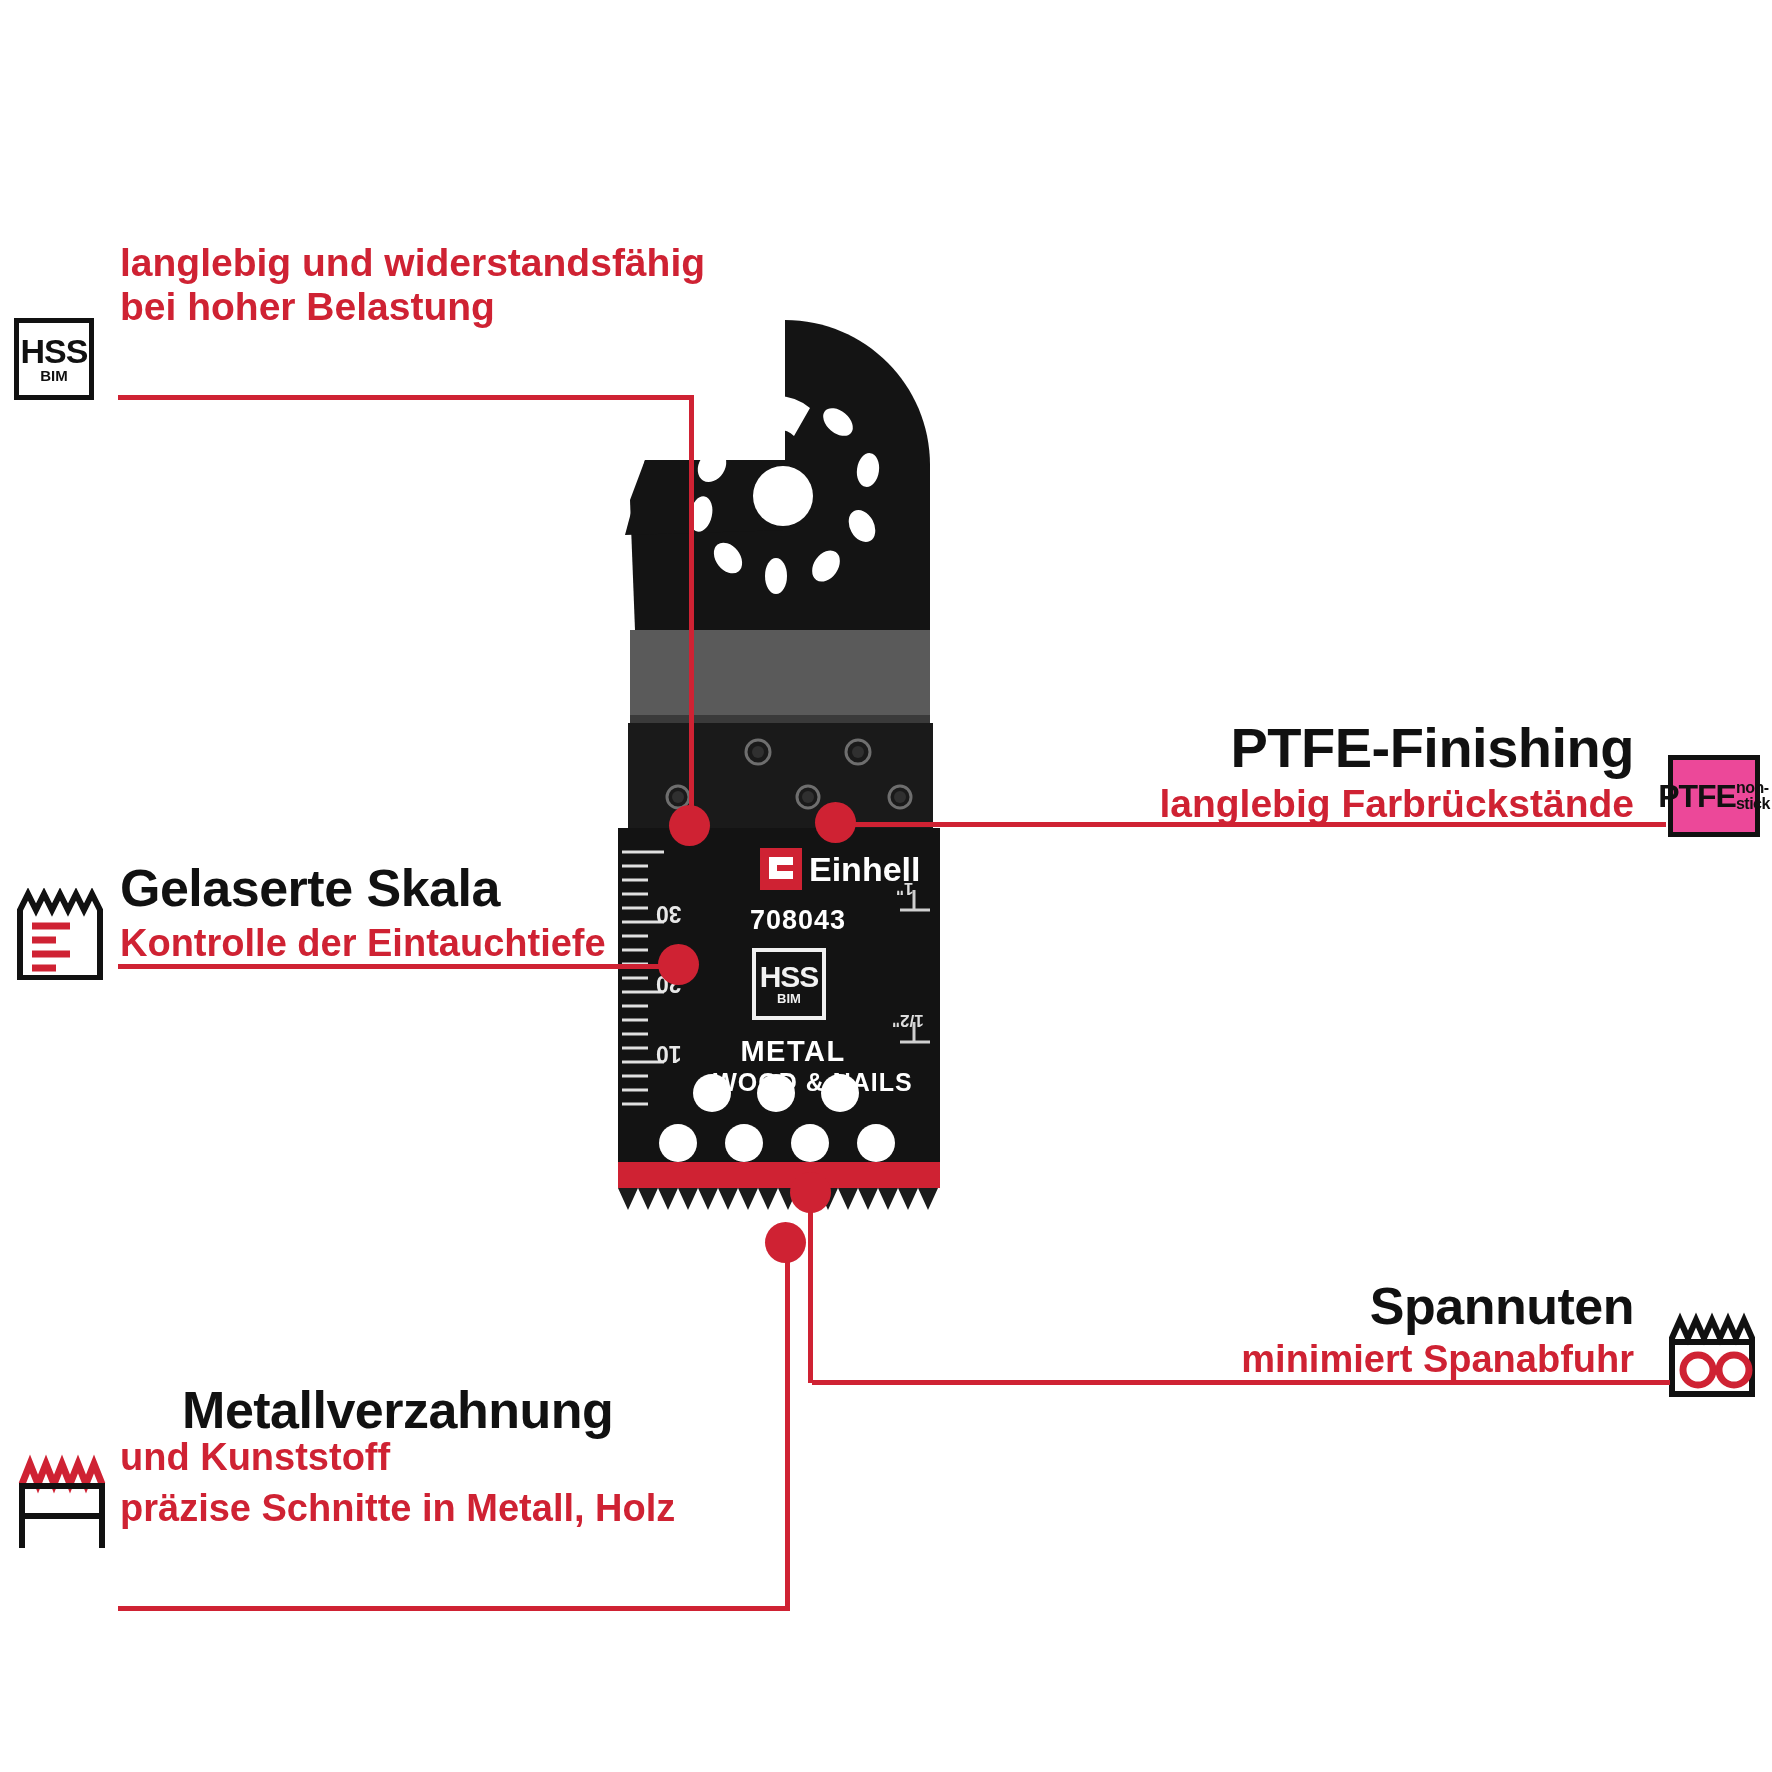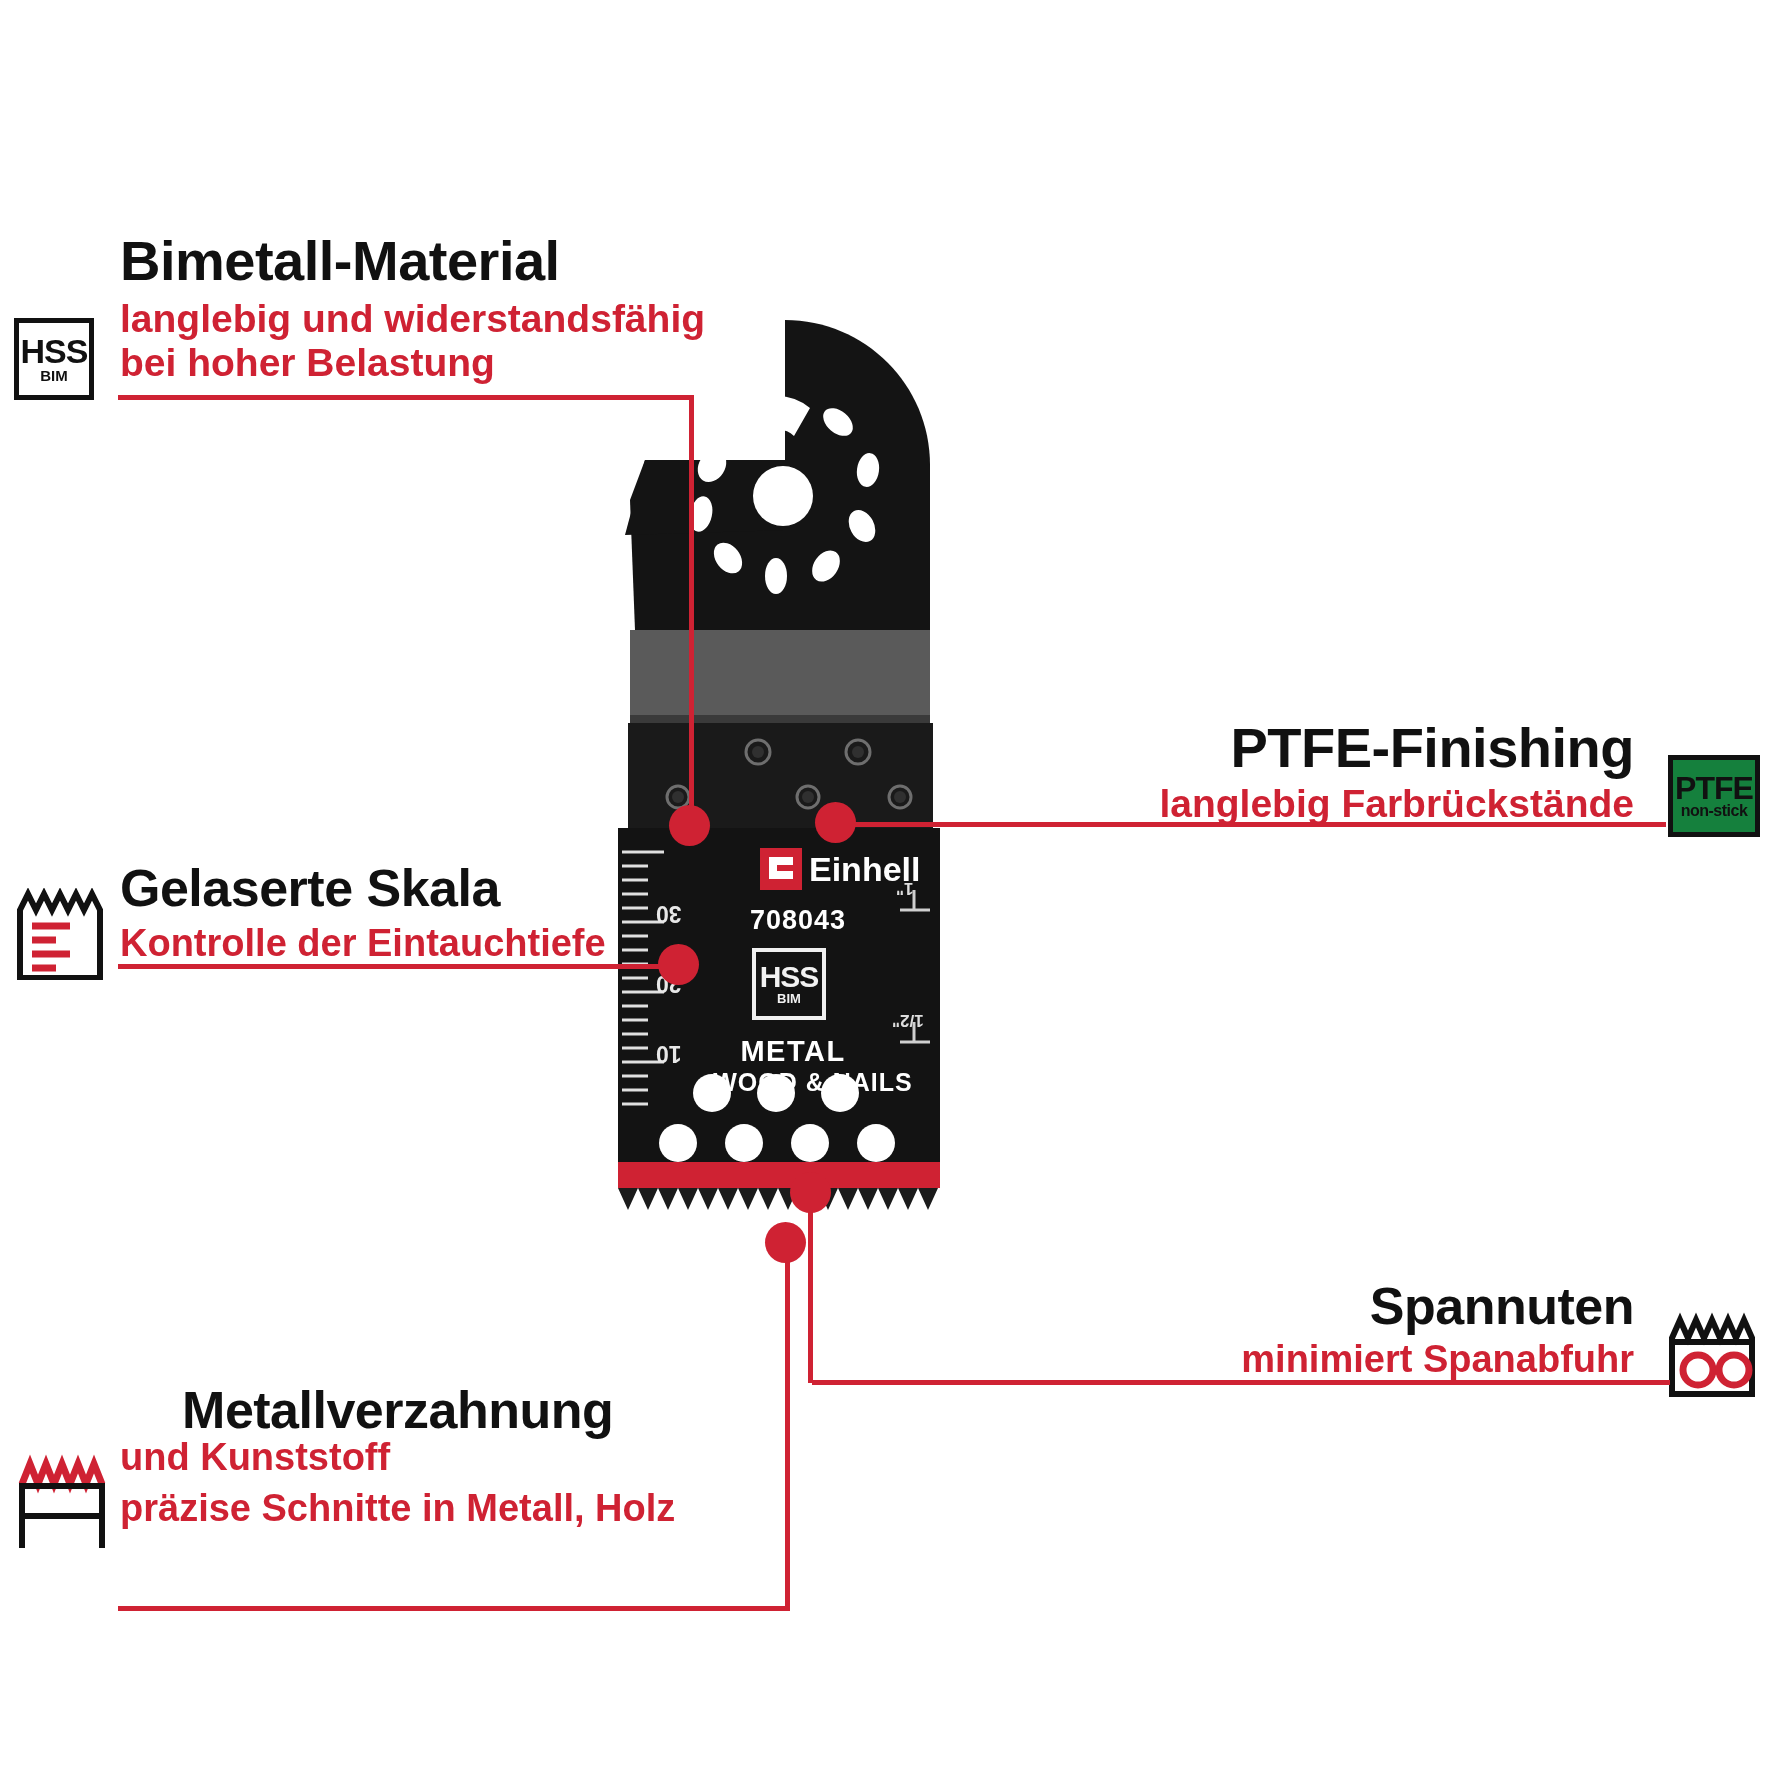--- a/index.html
+++ b/index.html
@@ -43,23 +43,23 @@
     display:flex; flex-direction:column;
     align-items:center; justify-content:center;
     background:#fff;
   }
   .badge-hss .b1{ font-weight:700; color:#111; line-height:.95; letter-spacing:-1px;}
   .badge-hss .b2{ font-weight:700; color:#111; line-height:1; }
 
   .badge-ptfe{
     position:absolute;
     border:5px solid #111;
-    display:flex; flex-direction:column;
+    display:flex; flex-direction:row;
     align-items:center; justify-content:center;
-    background:#15803d;
+    background:#ec4899;
   }
   .badge-ptfe .p1{ font-weight:700; color:#111; line-height:.95; letter-spacing:-1px;}
   .badge-ptfe .p2{ font-weight:700; color:#111; line-height:1; letter-spacing:-0.5px;}
 
   .icon-box{ position:absolute; }
   .icon-box svg{ display:block; width:100%; height:100%; }
 
   
   #blade{ position:absolute; left:600px; top:300px; width:360px; height:940px; }
   #blade svg{ display:block; width:100%; height:100%; }
@@ -227,21 +227,20 @@
 
     <div class="tick-num" style="left:56px; top:600px; font-size:23px;">30</div>
     <div class="tick-num" style="left:56px; top:670px; font-size:23px;">20</div>
     <div class="tick-num" style="left:56px; top:740px; font-size:23px;">10</div>
 
     <div class="inch-num" style="left:296px; top:578px; font-size:17px;">1"</div>
     <div class="inch-num" style="left:292px; top:710px; font-size:17px;">1/2"</div>
   </div>
 
   <div class="block" style="left:120px; top:233px;">
-    <div class="headline" style="font-size:56px;">Bimetall-Material</div>
     <div class="sub nowrap" style="font-size:39px; margin-top:8px;">langlebig und widerstandsfähig</div>
     <div class="sub nowrap" style="font-size:39px;">bei hoher Belastung</div>
   </div>
 
   <div class="badge-hss" style="left:14px; top:318px; width:80px; height:82px;">
     <span class="b1" style="font-size:34px;">HSS</span>
     <span class="b2" style="font-size:15px;">BIM</span>
   </div>
 
   <div class="ln hline" style="left:118px; top:395px; width:576px;"></div>

